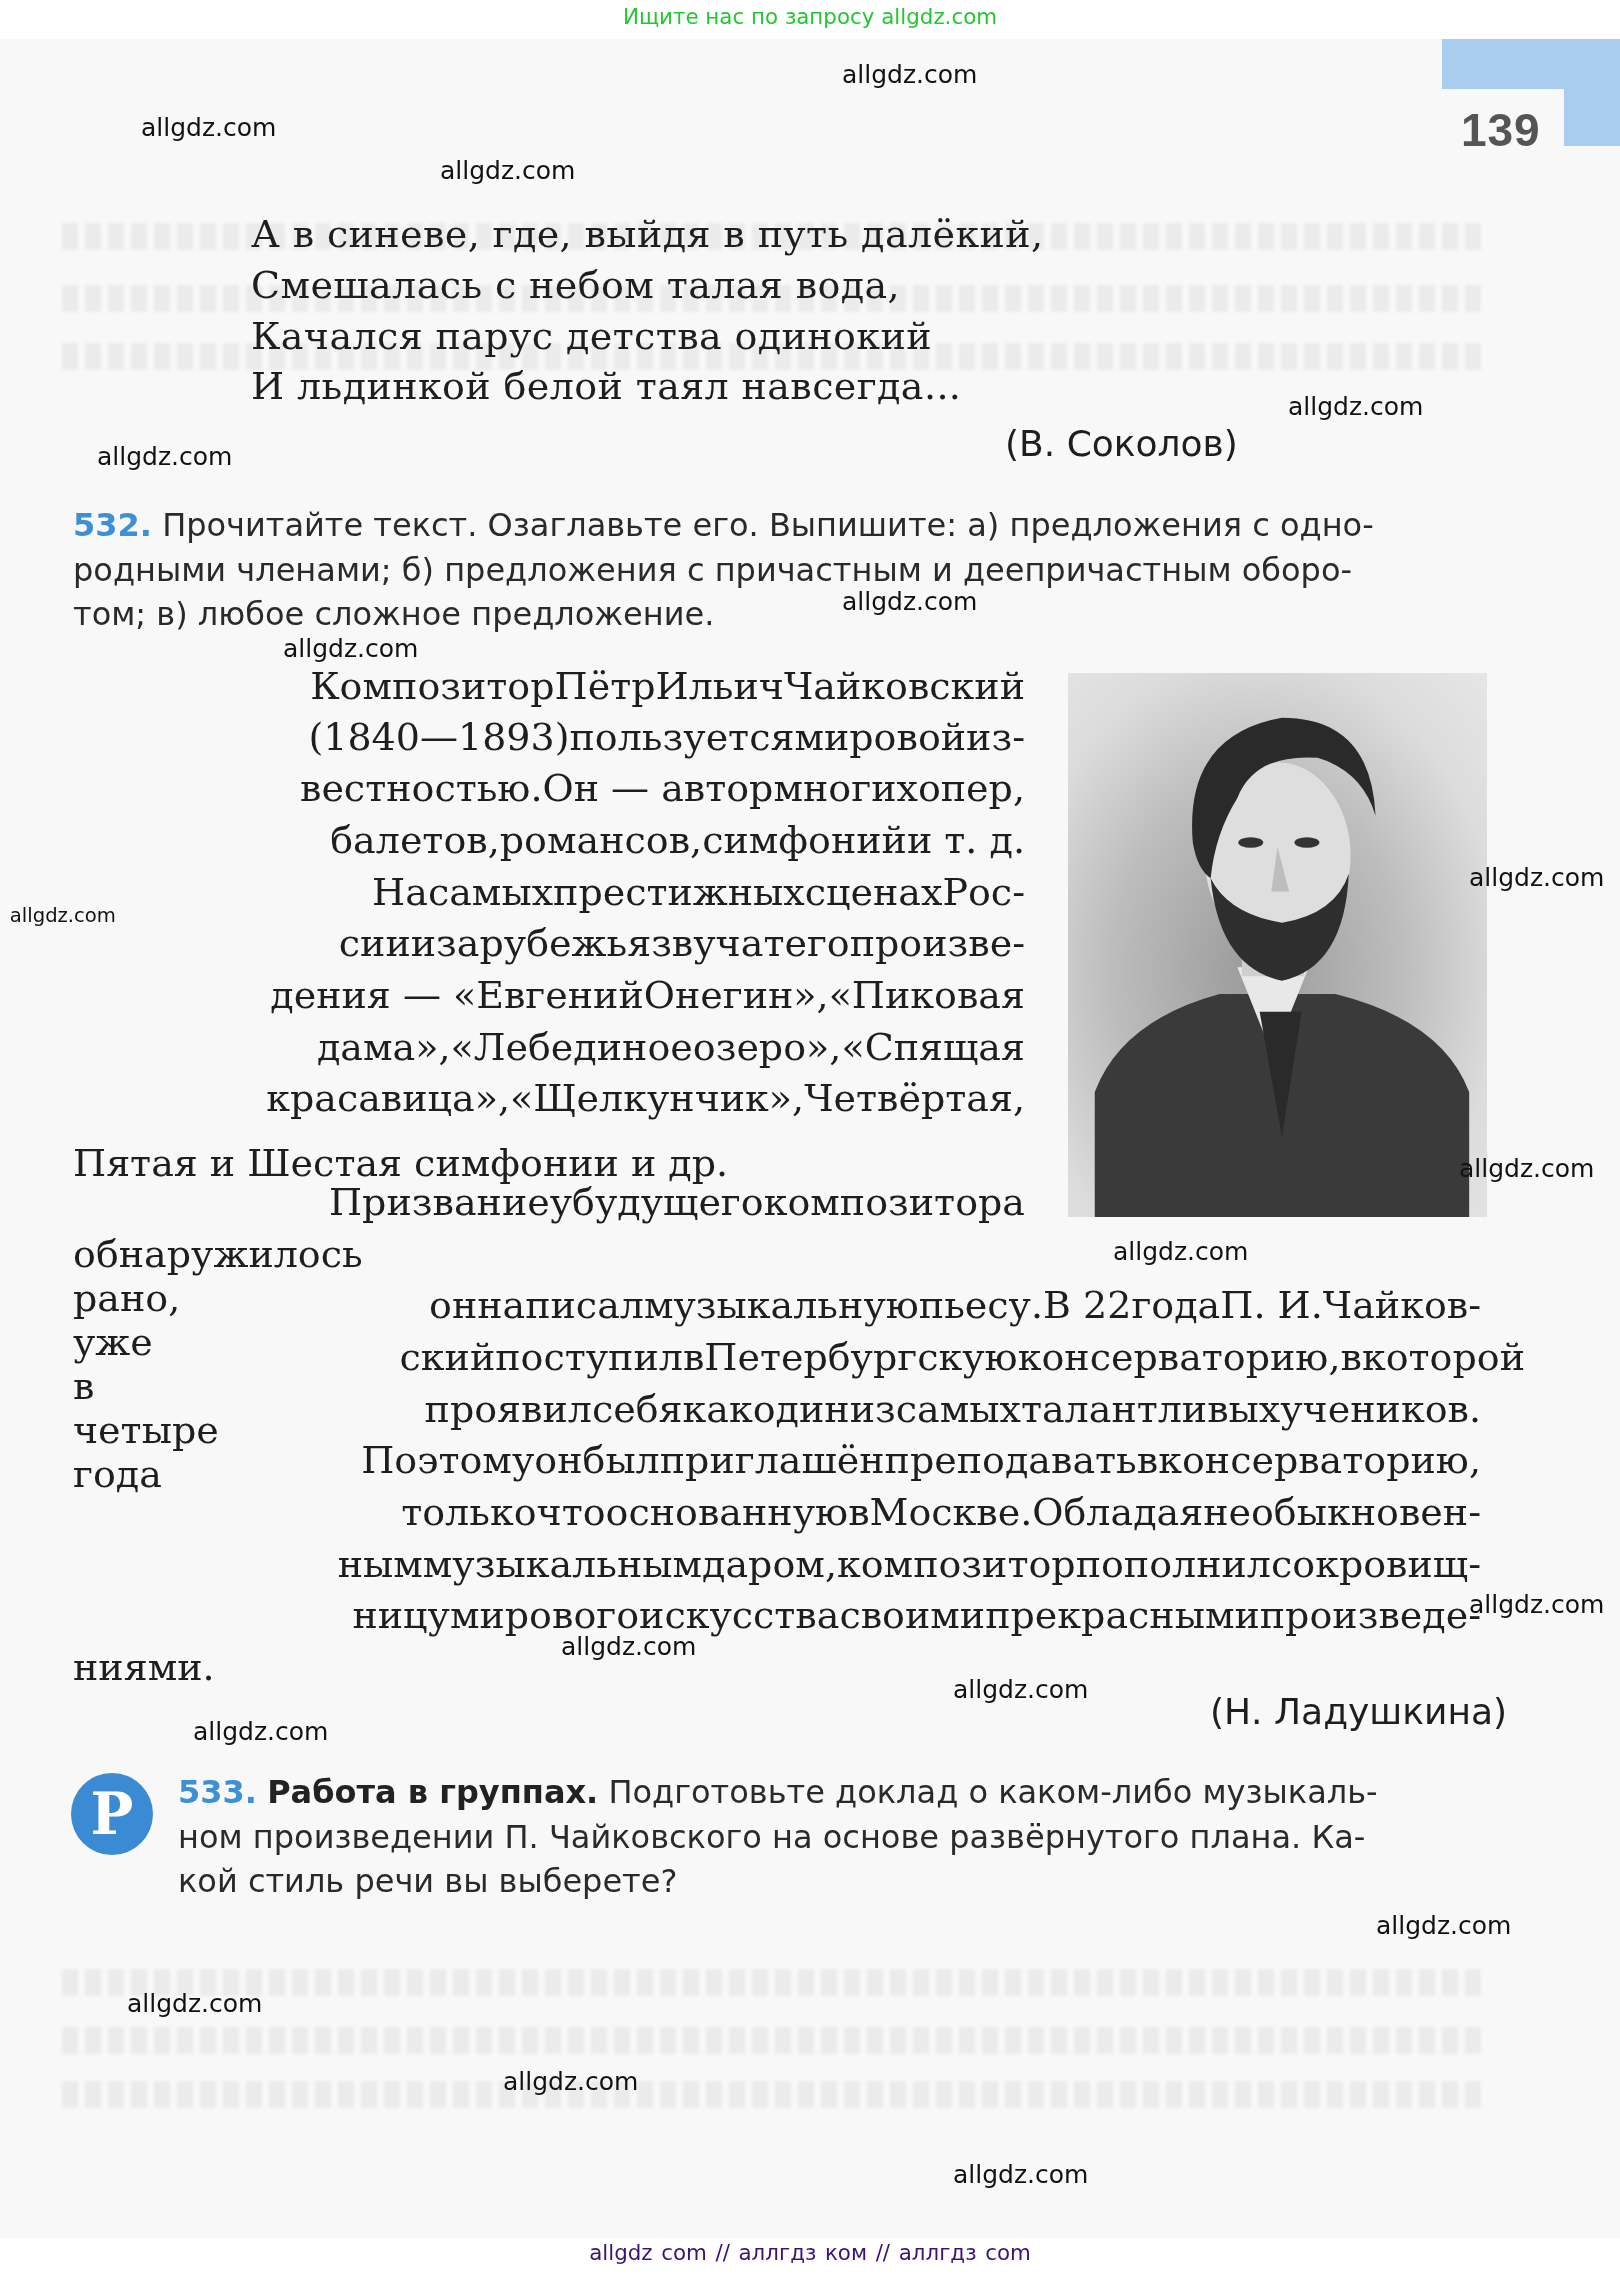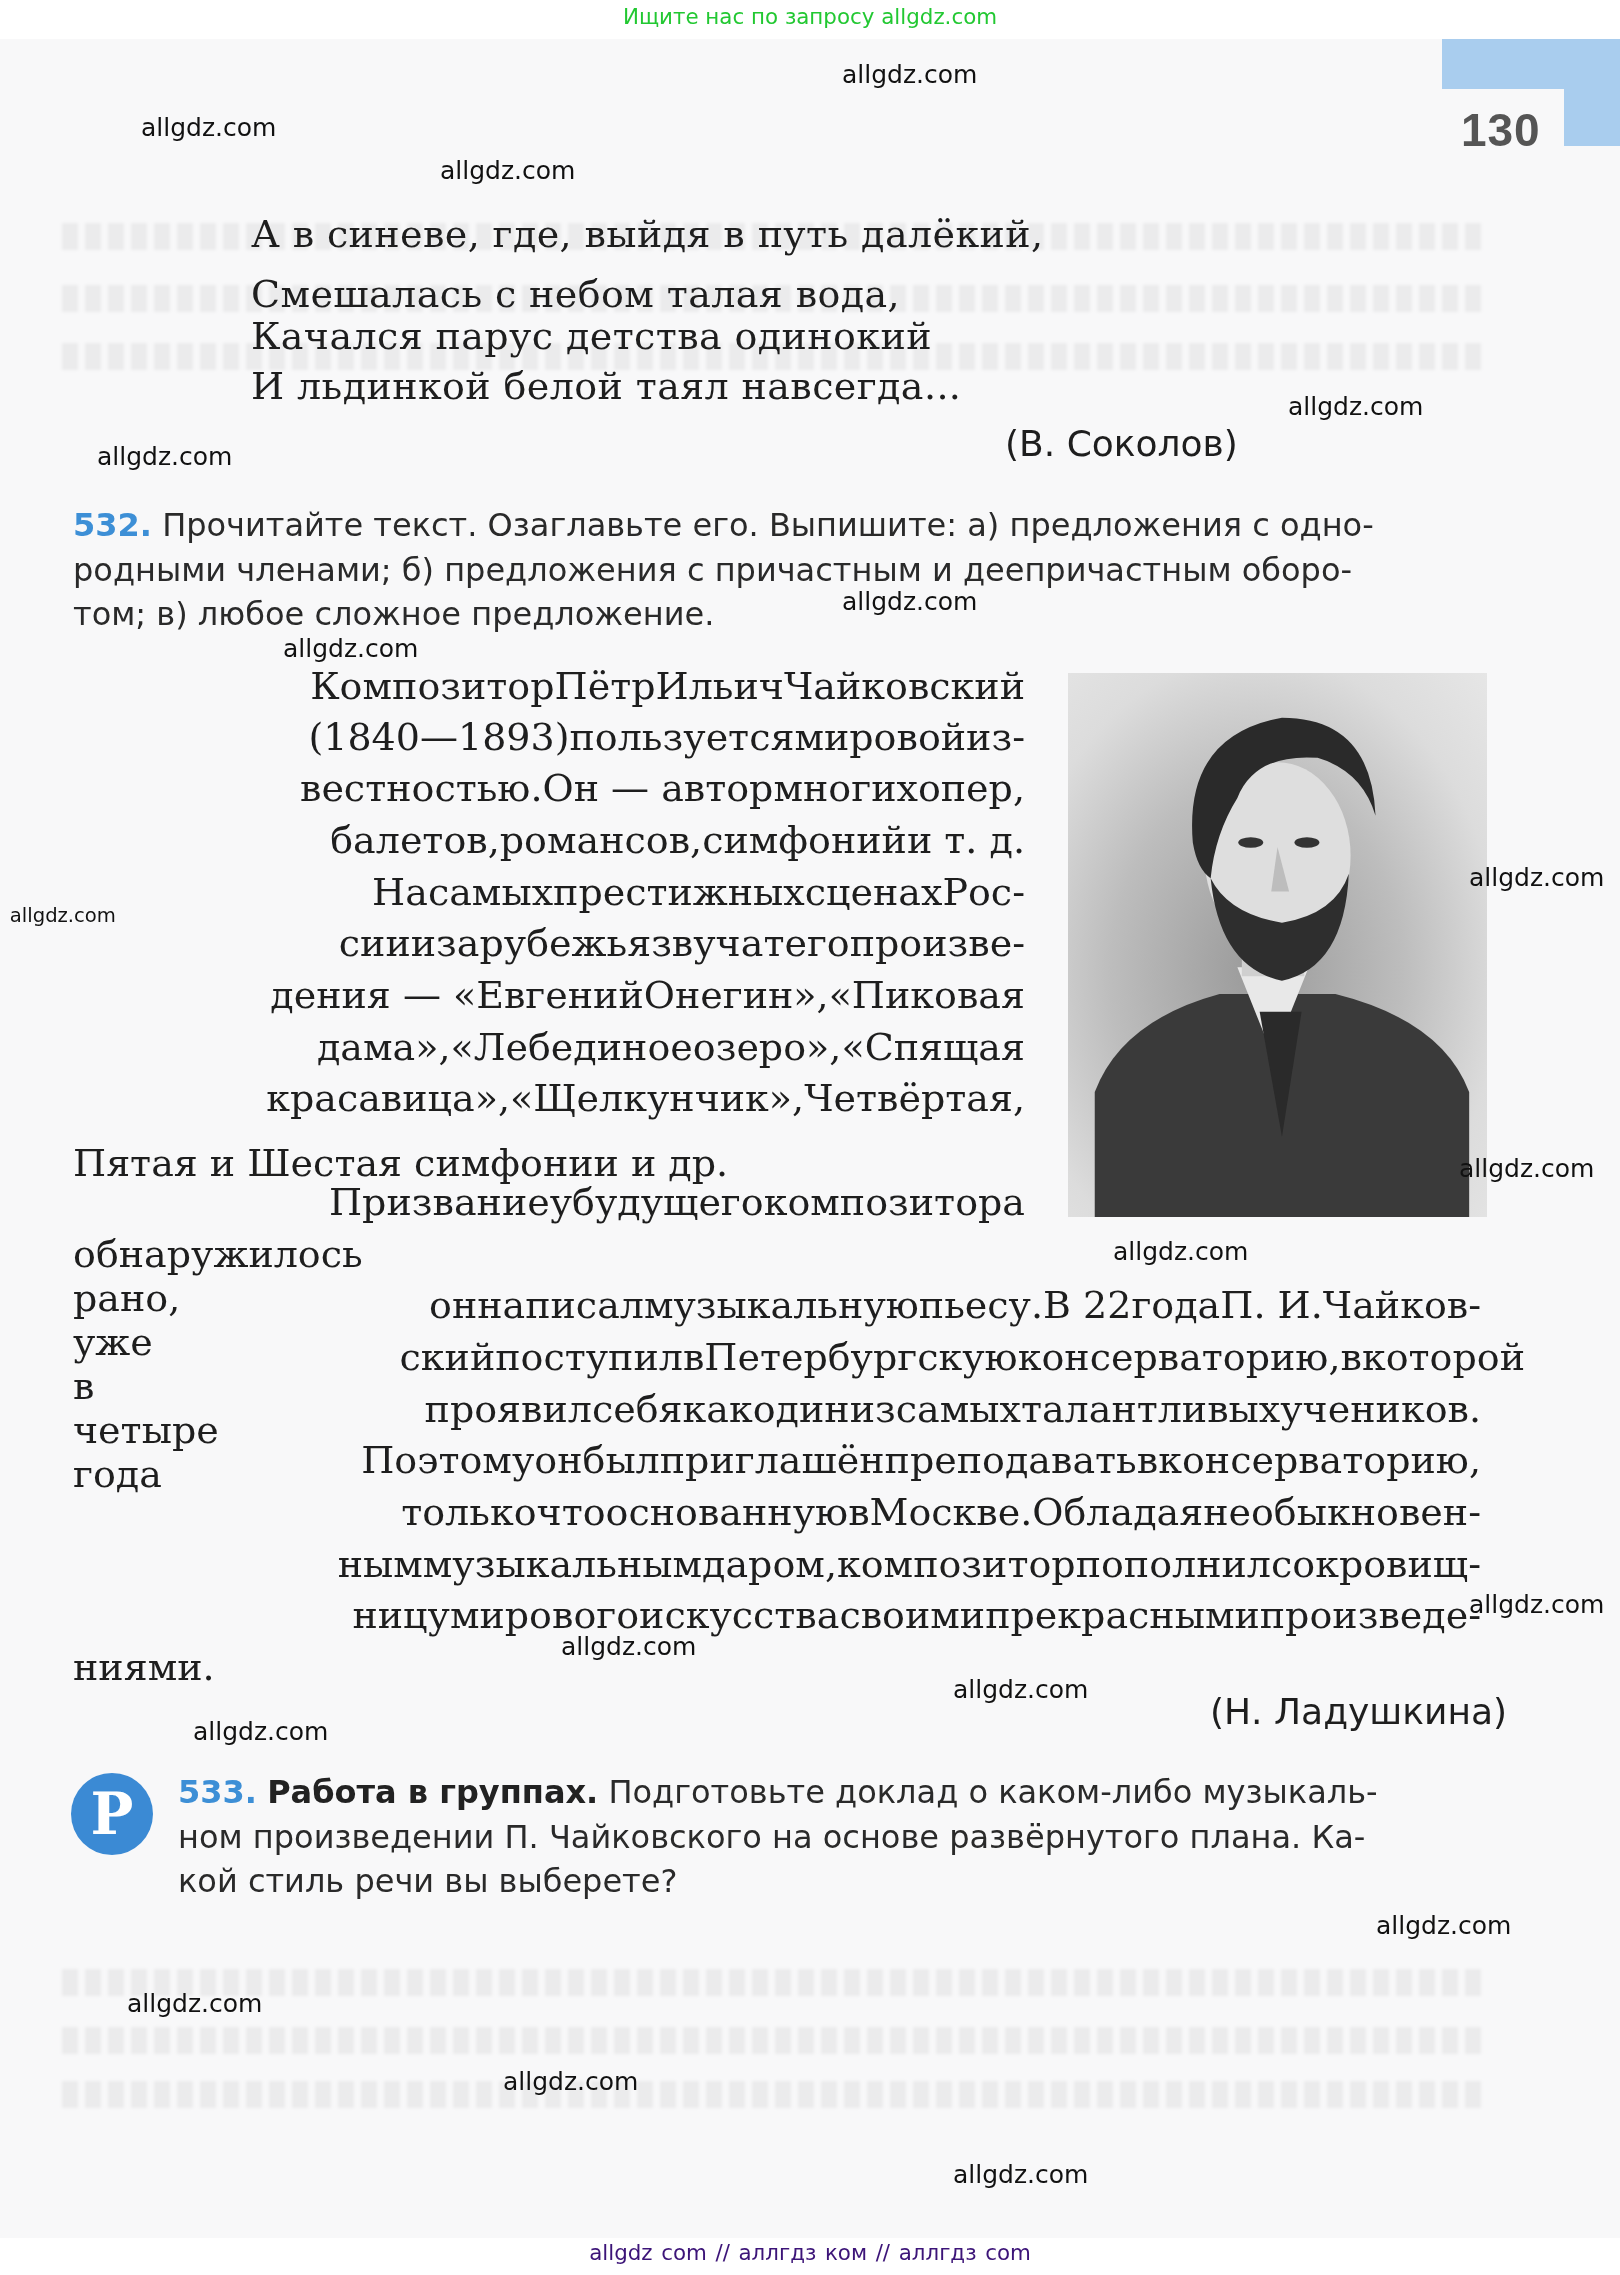--- a/index.html
+++ b/index.html
@@ -86,24 +86,24 @@
 
 <div class="ghost" style="top:223px;"></div>
 <div class="ghost" style="top:285px;"></div>
 <div class="ghost" style="top:343px;"></div>
 <div class="ghost" style="top:1969px;"></div>
 <div class="ghost" style="top:2027px;"></div>
 <div class="ghost" style="top:2081px;"></div>
 
 <div class="tab-blue"></div>
 <div class="tab-notch"></div>
-<div class="page-number">130</div>
+<div class="page-number">139</div>
 
 <div class="poem-line serif" style="top:212px;">А в синеве, где, выйдя в путь далёкий,</div>
-<div class="poem-line serif" style="top:272px;">Смешалась с небом талая вода,</div>
+<div class="poem-line serif" style="top:263px;">Смешалась с небом талая вода,</div>
 <div class="poem-line serif" style="top:314px;">Качался парус детства одинокий</div>
 <div class="poem-line serif" style="top:364px;">И льдинкой белой таял навсегда...</div>
 <div class="attrib" style="top:423px; left:1005px;">(В. Соколов)</div>
 
 <div class="task-line" style="top:506px;">
   <span class="task-num">532.</span>
   <span>Прочитайте текст. Озаглавьте его. Выпишите: а) предложения с одно-</span>
 </div>
 <div class="task-line" style="top:551px;">родными членами; б) предложения с причастным и деепричастным оборо-</div>
 <div class="task-line" style="top:595px;">том; в) любое сложное предложение.</div>

